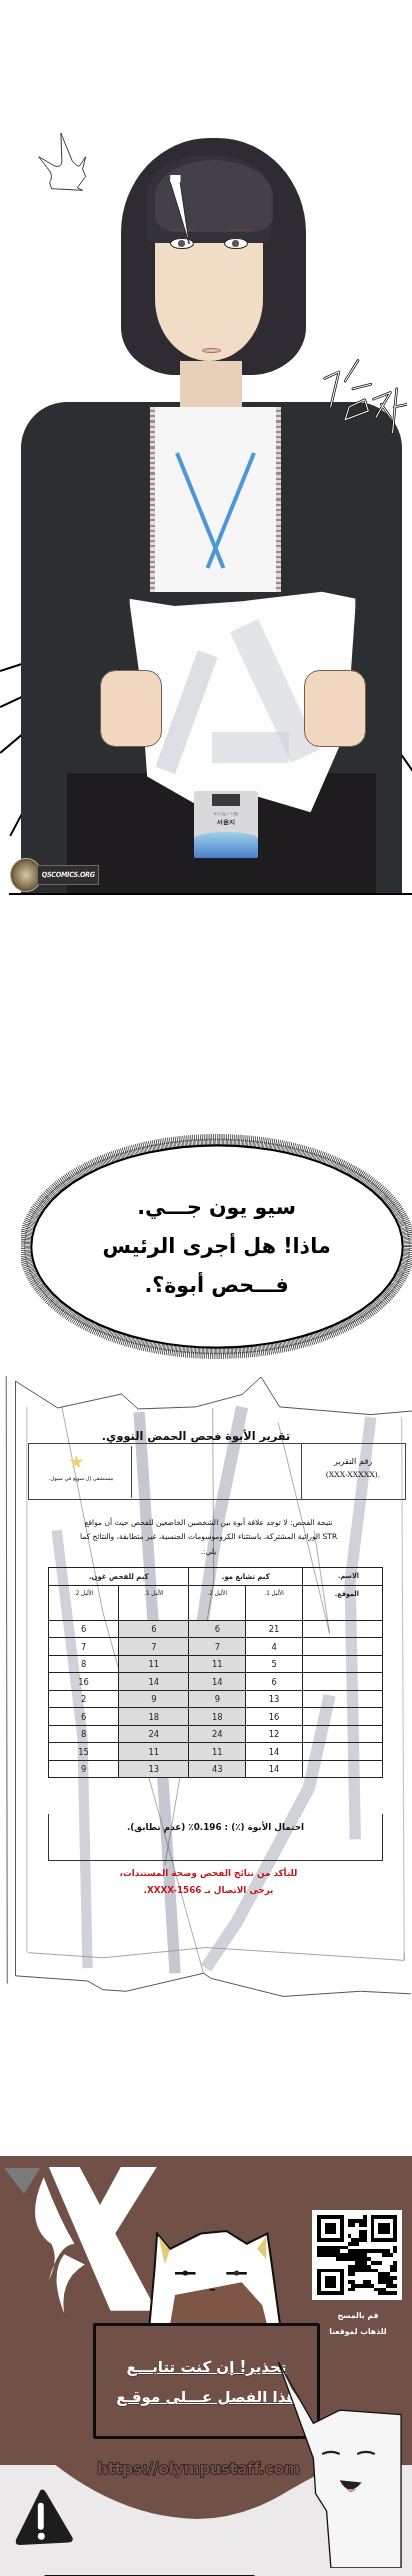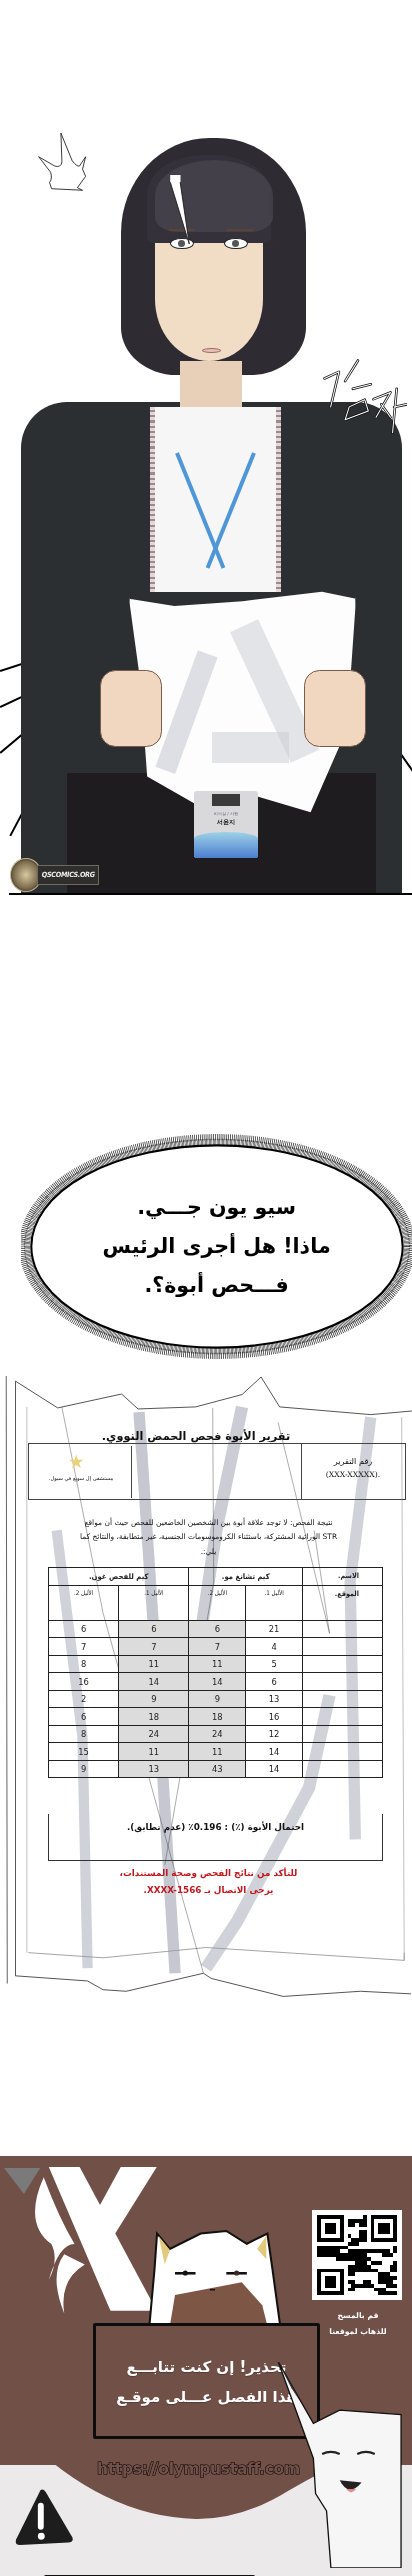--- a/index.html
+++ b/index.html
@@ -778,21 +778,21 @@
         <i style="background: rgb(0, 0, 0);"></i>
         <i style="background: rgb(0, 0, 0);"></i>
         <i style="background: rgb(0, 0, 0);"></i>
       </div>
   </div>
   <div class="abs ad-scan" style="top:152px;">
     <div>قم بالمسح</div>
     <div>للذهاب لموقعنا</div>
   </div>
   <div class="abs ad-box1" style="top:167px;"></div>
-  <div class="abs ad-warn-text" style="top:196px;">
+  <div class="abs ad-warn-text" style="top:196px;text-decoration:underline;">
     <div>تحذير! إن كنت تتابـــع</div>
     <div>هذا الفصل عـــلى موقـع</div>
   </div>
   <a class="abs ad-url ad-url1" style="top:304px;">https://olympustaff.com</a>
 
   <svg class="abs ad-warn-icon" style="left:13px;top:332px;" width="64" height="62" viewBox="0 0 125 120">
     <path d="M55 5 Q60 0 66 8 L120 100 Q124 110 112 111 L14 116 Q2 116 6 104 Z" fill="#1d1d1d"></path>
     <rect x="50" y="30" width="12" height="55" rx="6" fill="#fff"></rect>
     <circle cx="57" cy="98" r="7" fill="#fff"></circle>
   </svg>

